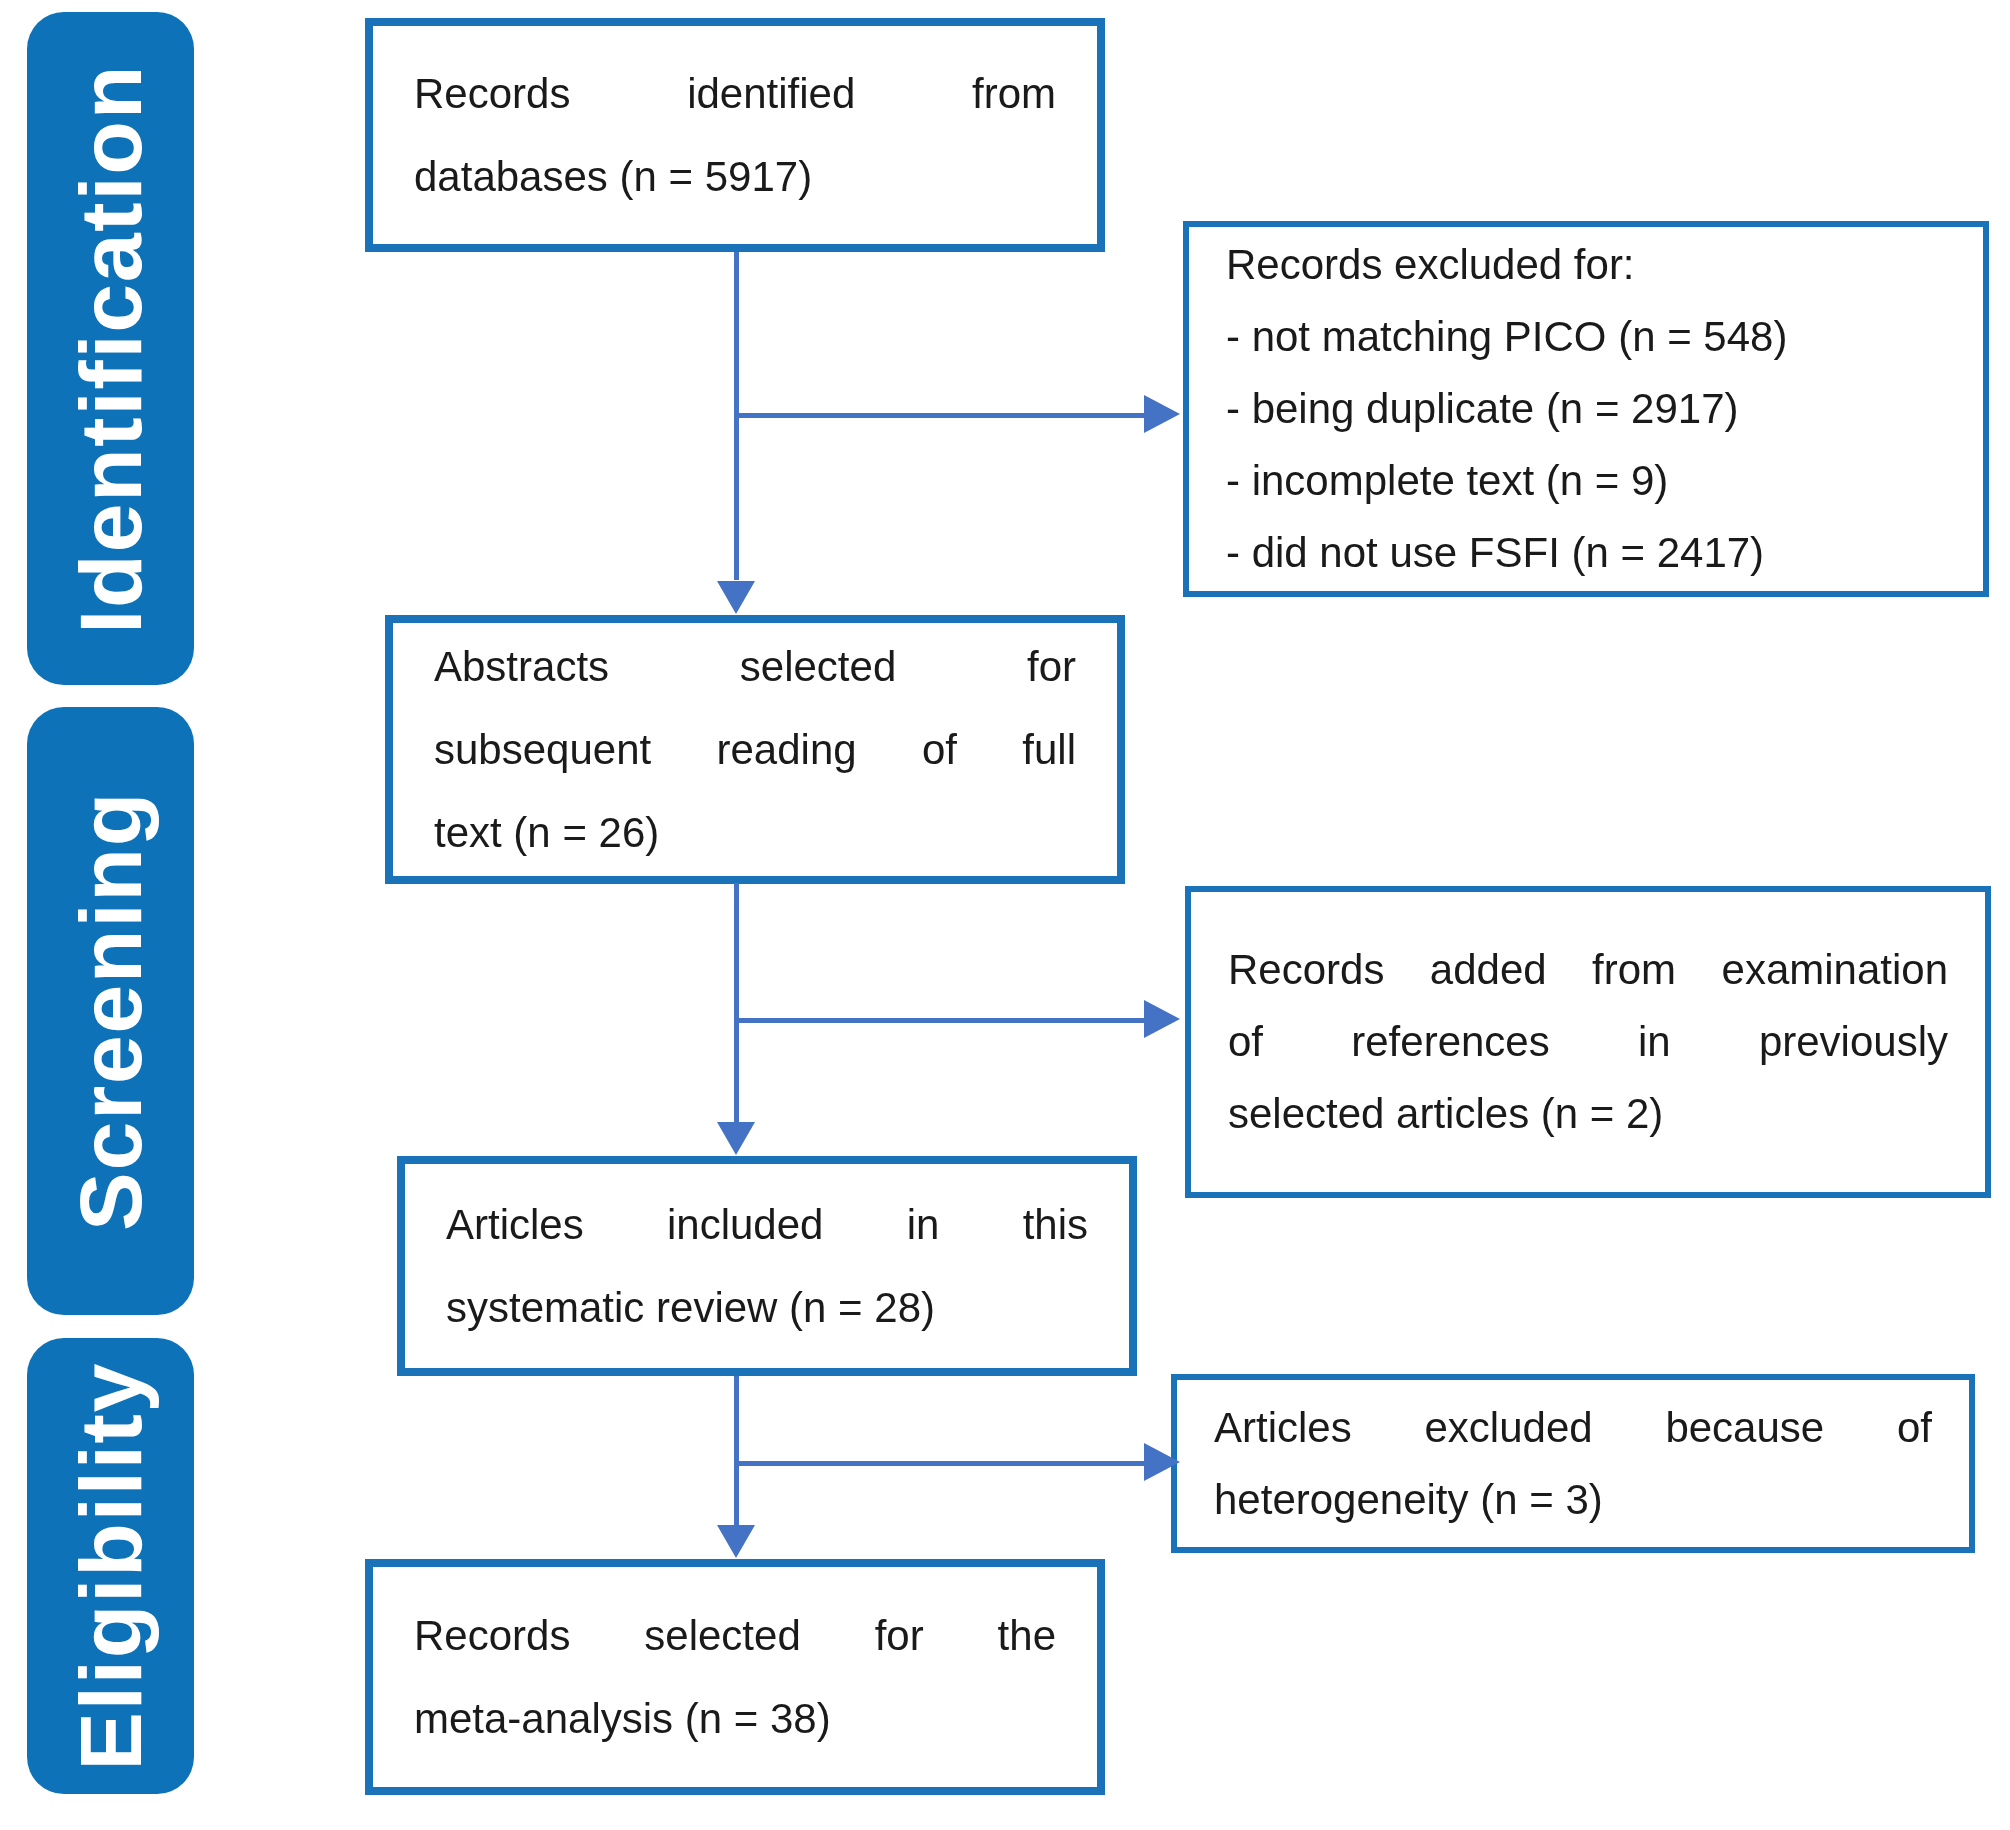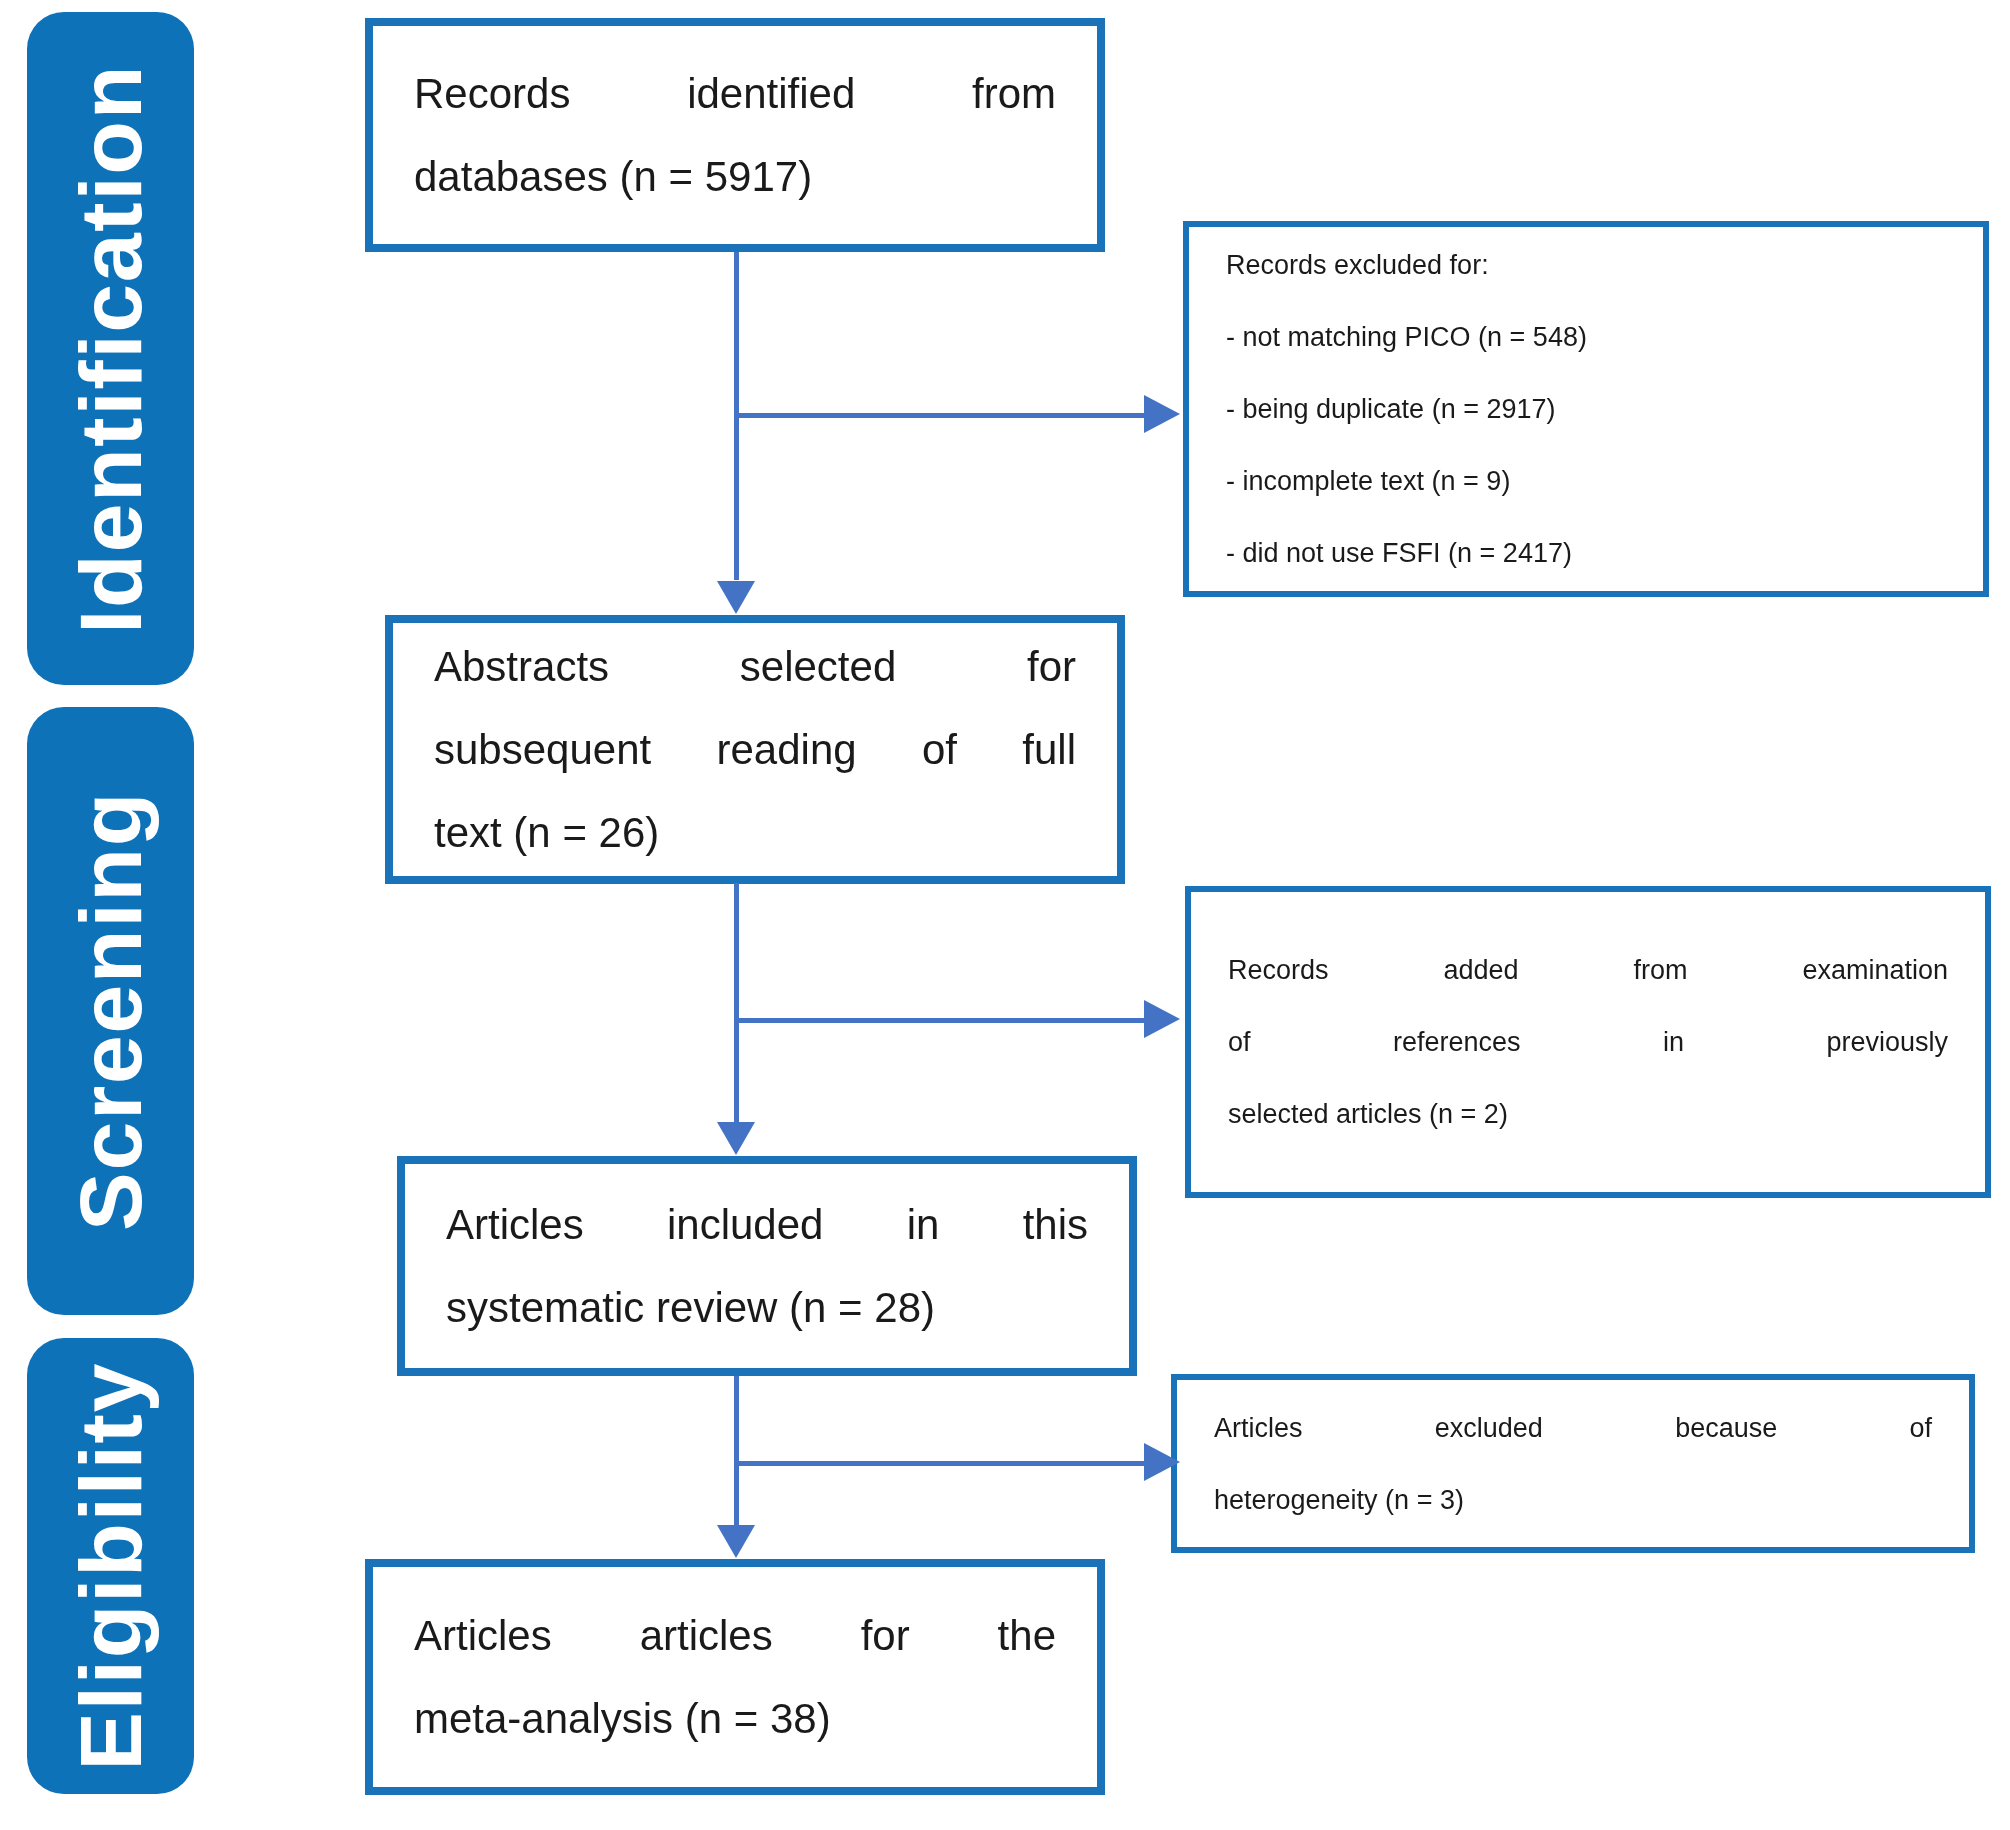--- a/index.html
+++ b/index.html
@@ -14,21 +14,21 @@
                 color: var(--stage-text, #ffffff); font-weight: 700; font-size: 88px;
                 letter-spacing: 1.6px; white-space: nowrap; }
 
   
   .box { position: absolute; background: #ffffff; box-sizing: border-box;
          display: flex; flex-direction: column; justify-content: center;
          color: var(--box-text, #1a1a1a); }
   .box.main { border: 8.1px solid var(--box-border, #1a73b9); padding: 0 41px; }
   .box.side { border: 6.5px solid var(--box-border, #1a73b9); padding: 0 37px; }
   .main .text-line { font-size: 42px; line-height: 83px; white-space: nowrap; }
-  .side .text-line { font-size: 27px; line-height: 72px; white-space: nowrap; }
+  .side .text-line { font-size: 42px; line-height: 72px; white-space: nowrap; }
   .text-line.j { white-space: normal; text-align: justify; text-align-last: justify; }
 
   
   .aline { position: absolute; background: var(--arrow, #4472c4); }
   .ahead-down { position: absolute; width: 0; height: 0;
                 border-left: 19.5px solid transparent; border-right: 19.5px solid transparent;
                 border-top: 33px solid var(--arrow, #4472c4); }
   .ahead-right { position: absolute; width: 0; height: 0;
                  border-top: 19.5px solid transparent; border-bottom: 19.5px solid transparent;
                  border-left: 36px solid var(--arrow, #4472c4); }
@@ -58,21 +58,21 @@
     <div class="text-line j">subsequent reading of full</div>
     <div class="text-line">text (n = 26)</div>
   </div>
 
   <div class="box main" style="left:365px; top:1156px; width:740px; height:220px;margin-left:32px;">
     <div class="text-line j">Articles included in this</div>
     <div class="text-line">systematic review (n = 28)</div>
   </div>
 
   <div class="box main" style="left:365px; top:1559px; width:740px; height:236px;">
-    <div class="text-line j">Articles articles for the</div>
+    <div class="text-line j">Records selected for the</div>
     <div class="text-line">meta-analysis (n = 38)</div>
   </div>
 
   <div class="box side" style="left:1183px; top:221px; width:806px; height:376px;">
     <div class="text-line">Records excluded for:</div>
     <div class="text-line">- not matching PICO (n = 548)</div>
     <div class="text-line">- being duplicate (n = 2917)</div>
     <div class="text-line">- incomplete text (n = 9)</div>
     <div class="text-line">- did not use FSFI (n = 2417)</div>
   </div>

